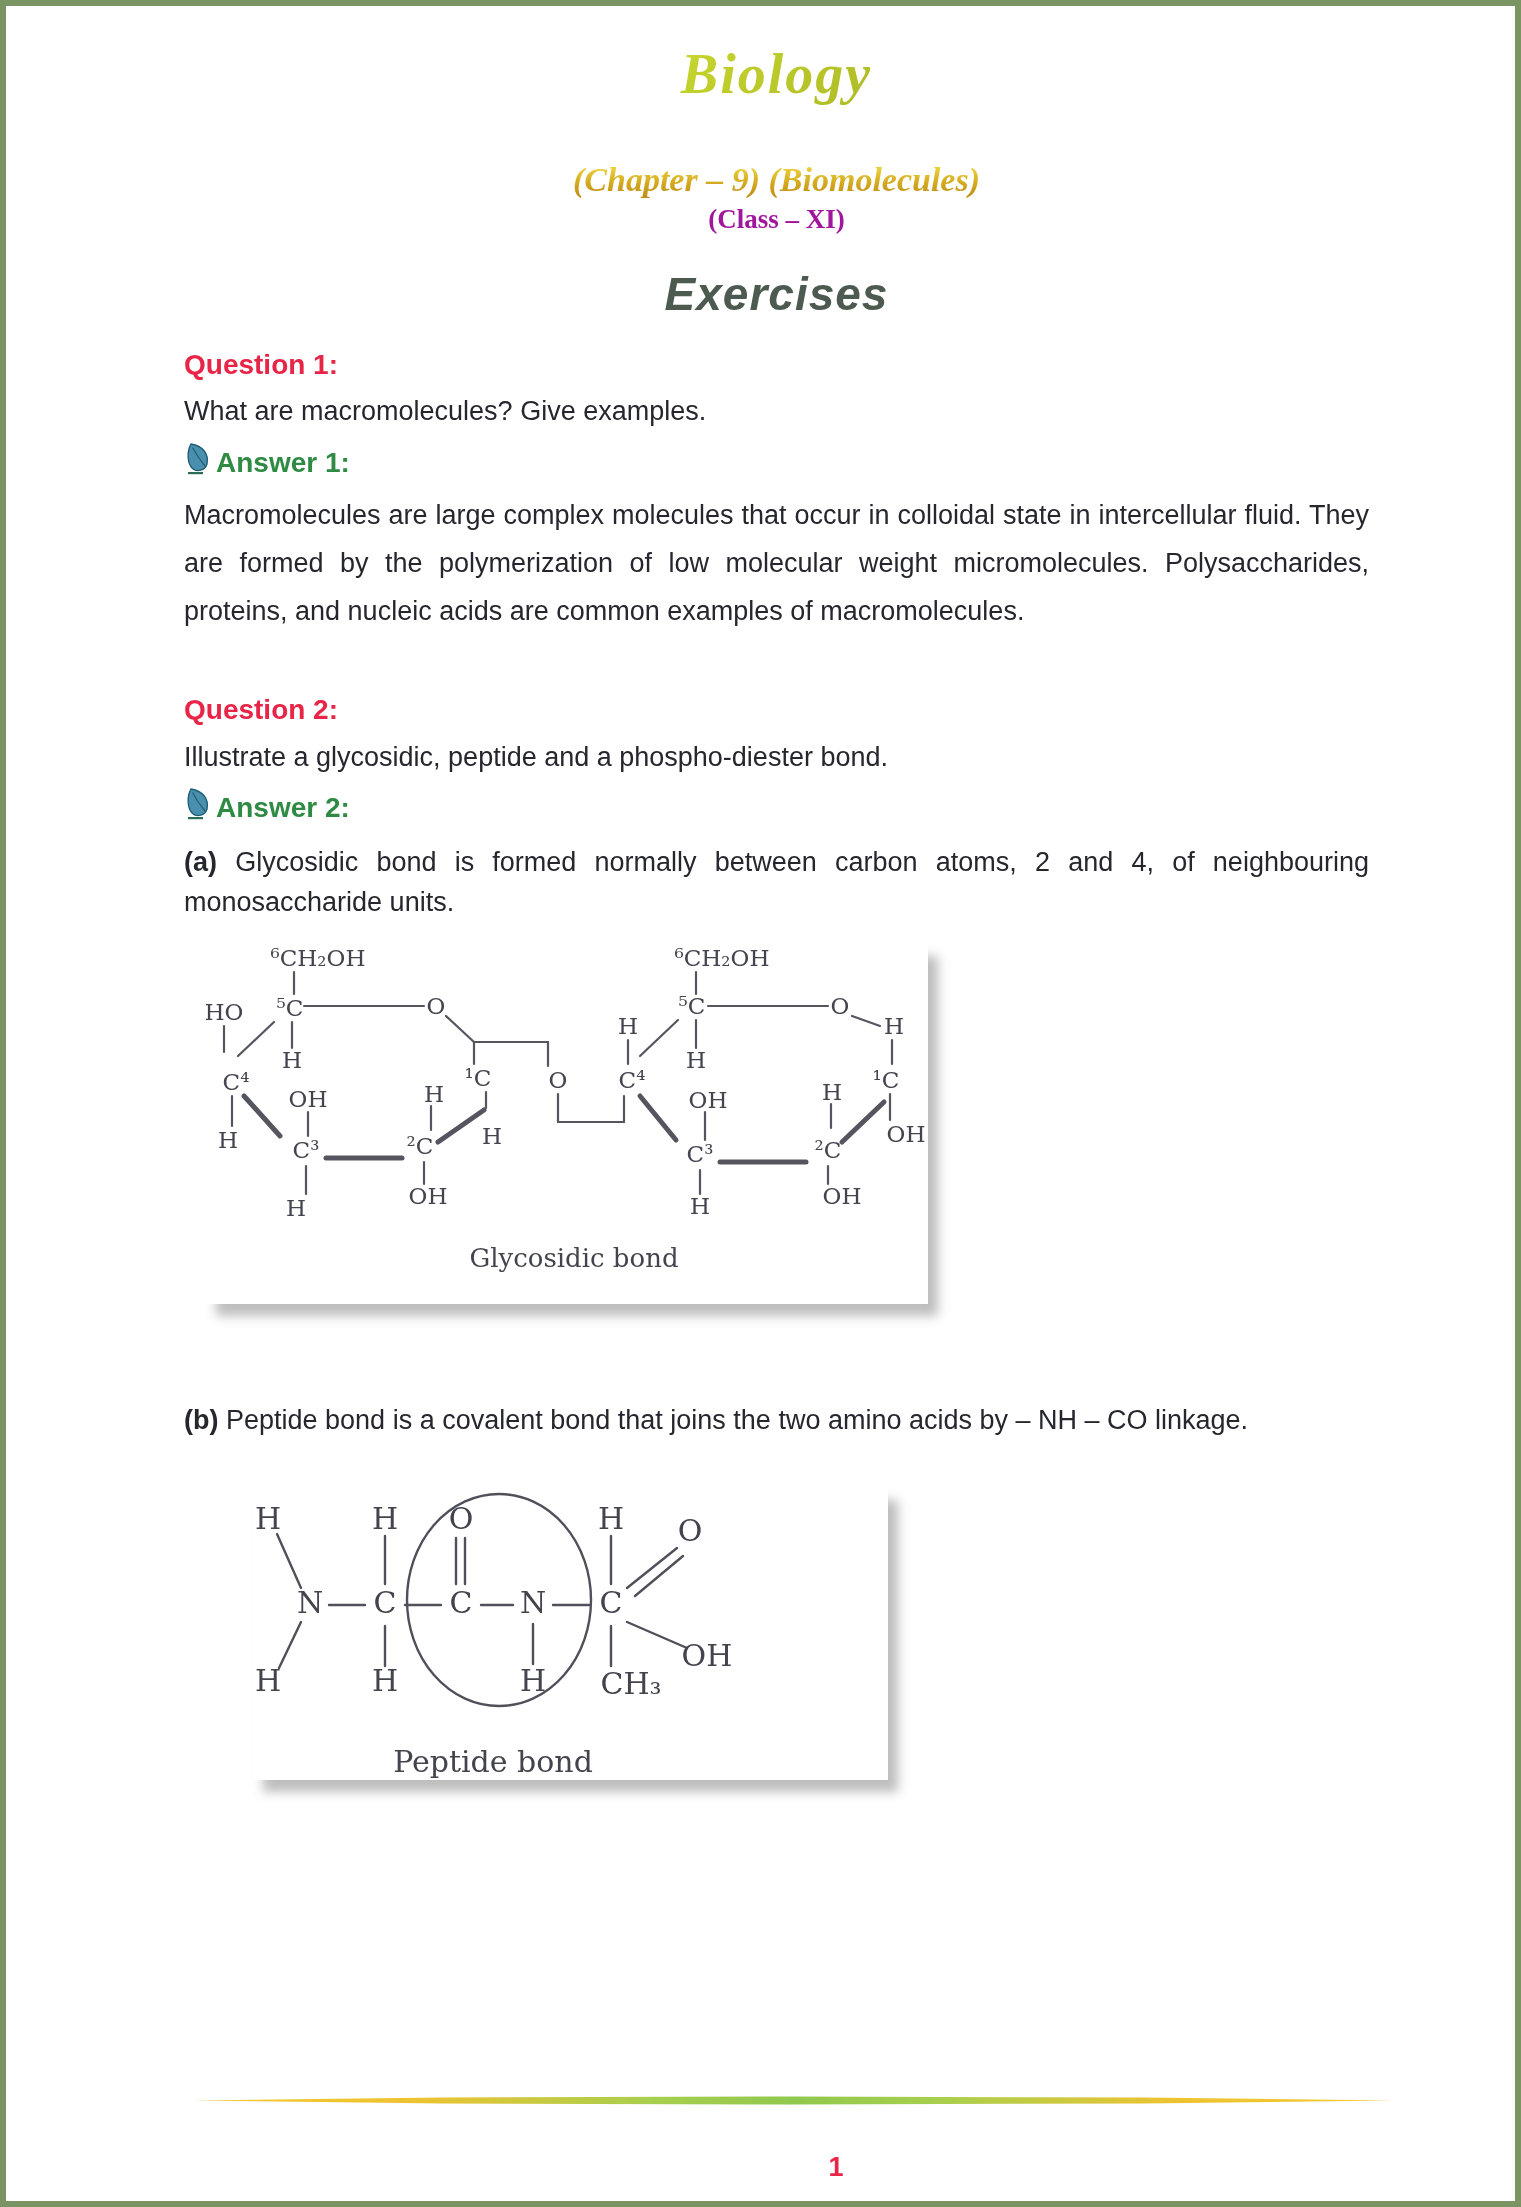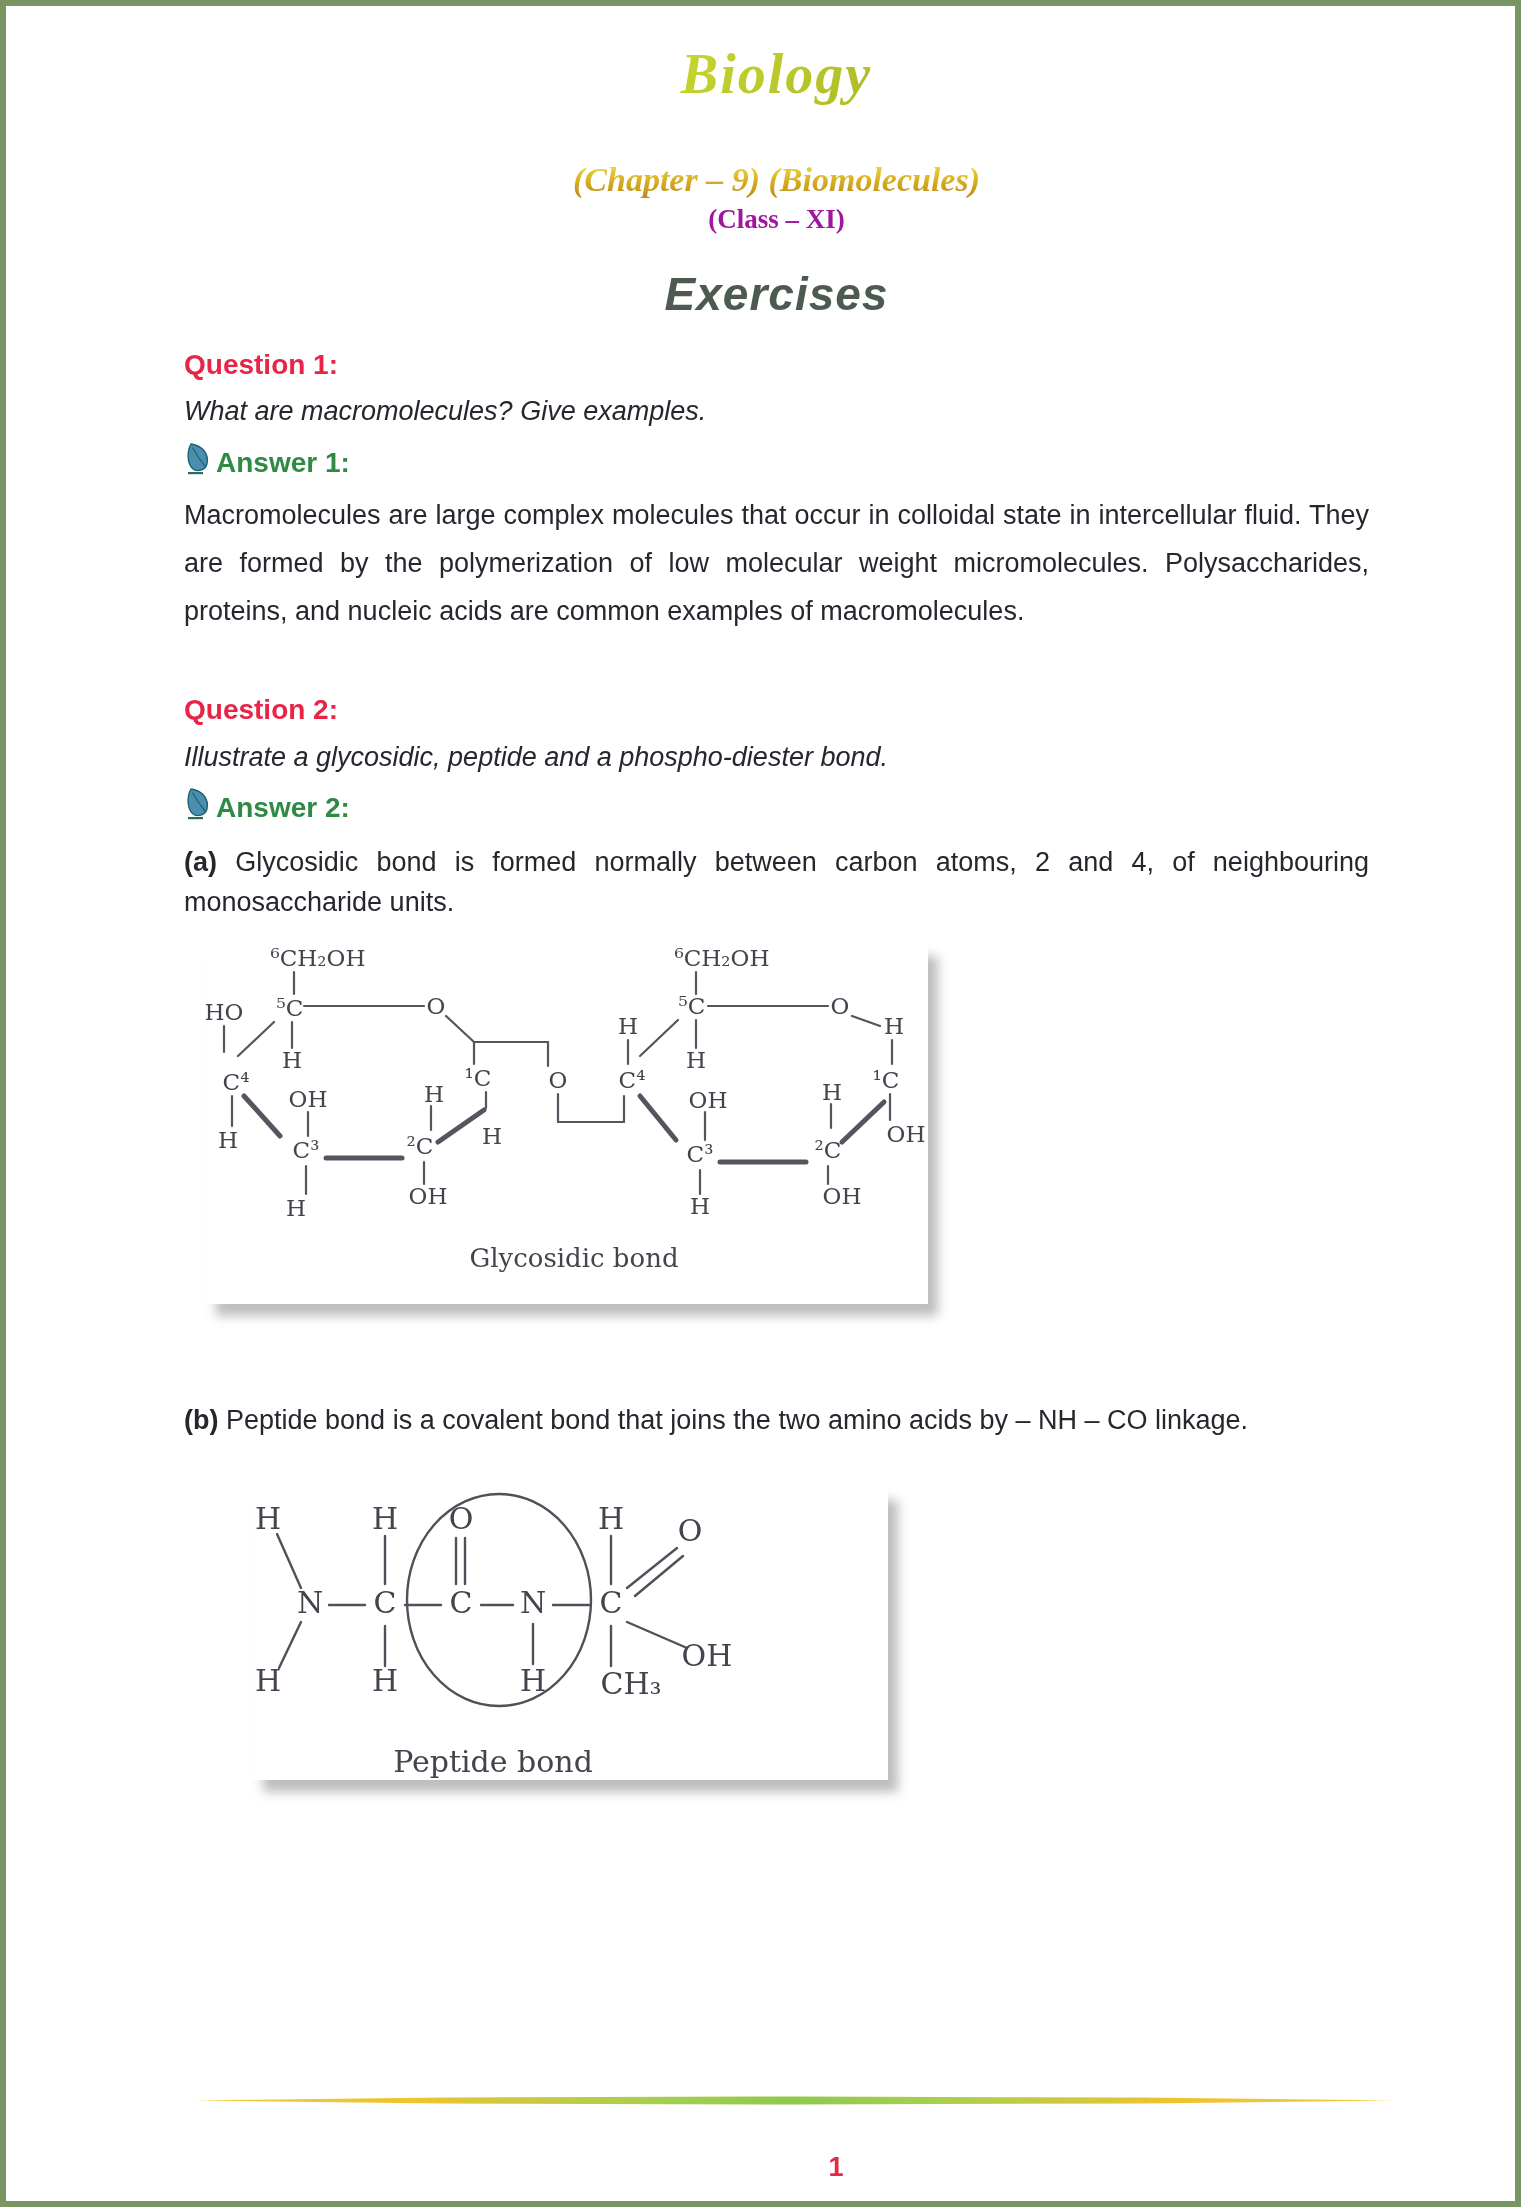--- a/index.html
+++ b/index.html
@@ -49,21 +49,21 @@
     letter-spacing:1px;
   }
   .q-heading{
     margin:28px 0 0 0;
     font-size:28px;font-weight:bold;line-height:1.2;
     color:#e82447;
   }
   .q-heading.q2{margin-top:58px;}
   .q-text{
     margin:14px 0 0 0;
-    font-size:27px;line-height:1.25;font-style:italic;
+    font-size:27px;line-height:1.25;
   }
   .answer-heading{
     margin:14px 0 0 0;
     font-size:28px;font-weight:bold;line-height:1.25;
     color:#2f8b44;
     display:flex;align-items:center;
   }
   .leaf-icon{width:30px;height:32px;margin:0 2px 6px 0;flex:0 0 auto;}
   .answer-para{
     margin:10px 0 0 0;

